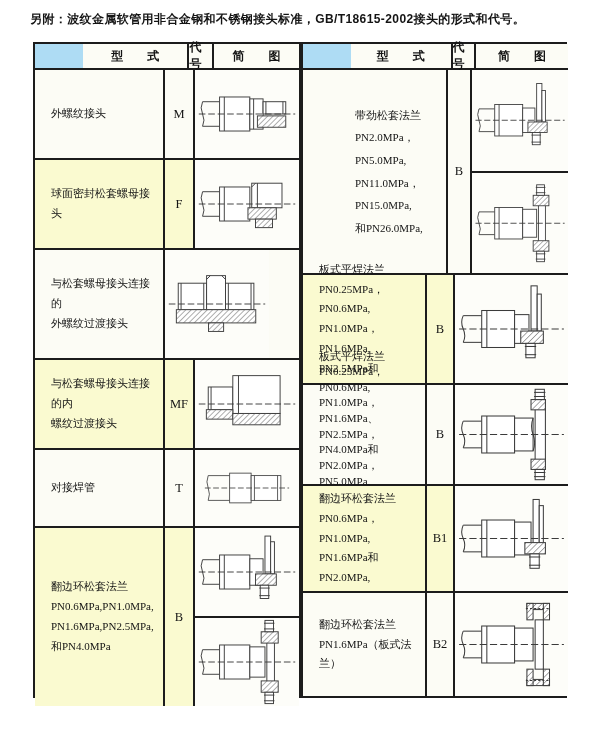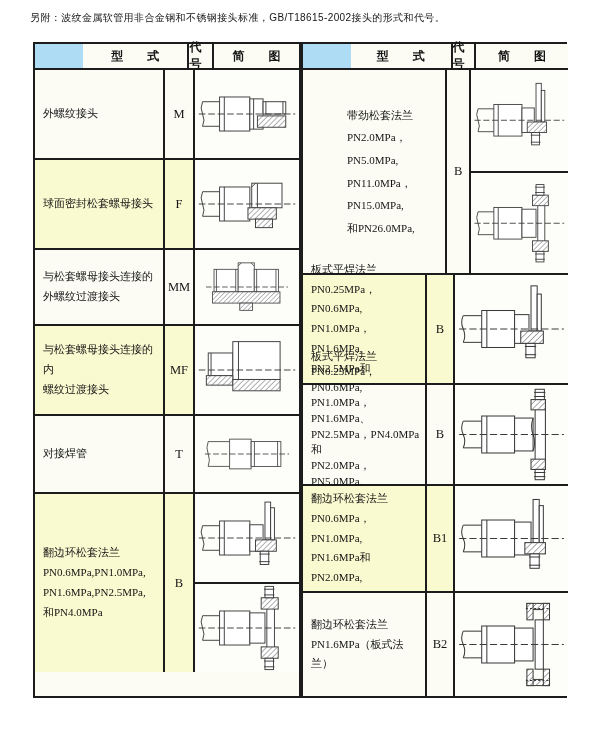--- a/index.html
+++ b/index.html
@@ -4,39 +4,39 @@
 <style>
   :root{
     --header-bg:#aedcf4; --hl-bg:#fafad0; --cell-bg:#fcfcf5;
     --border:#1c1c1c; --ink:#141414;
   }
   html,body{margin:0;padding:0;}
   body{width:600px;height:740px;background:#ffffff;position:relative;overflow:hidden;
        font-family:"Liberation Serif","DejaVu Serif",serif;color:var(--ink);}
   .title{position:absolute;left:30px;top:11px;width:560px;
          font-family:"Liberation Sans","DejaVu Sans",sans-serif;
-         font-weight:400;font-size:10px;letter-spacing:0.4px;}
+         font-weight:700;font-size:12px;letter-spacing:0.4px;}
   .tbl{position:absolute;left:33px;top:42px;width:534px;height:656px;
        border:2px solid var(--border);box-sizing:border-box;display:flex;background:var(--cell-bg);}
   .half{display:flex;flex-direction:column;box-sizing:border-box;}
   .half.left{width:264px;}
   .half.right{width:265px;}
   .divider{width:5px;border-left:2px solid var(--border);border-right:2px solid var(--border);
            box-sizing:border-box;background:#fff;}
   .hrow{display:flex;height:26px;background:var(--header-bg);
         border-bottom:2px solid var(--border);box-sizing:border-box;flex:none;padding-left:48px;}
   .hcell{display:flex;align-items:center;justify-content:center;
          font-size:12px;font-weight:700;box-sizing:border-box;}
   .row{display:flex;box-sizing:border-box;border-bottom:2px solid var(--border);flex:none;}
   .row:last-child{border-bottom:none;}
   .cell{box-sizing:border-box;border-right:2px solid var(--border);background:var(--cell-bg);}
   .left .c1{width:130px;} .left .c2{width:30px;} .left .c3{width:104px;border-right:none;}
   .right .c1{width:124px;} .right .c2{width:28px;} .right .c3{width:113px;border-right:none;}
   .type{display:flex;flex-direction:column;justify-content:center;
-        padding:4px 4px 4px 8px;font-size:11px;line-height:1.8;white-space:pre-line;}
+        padding:4px 4px 4px 16px;font-size:11px;line-height:1.8;white-space:pre-line;}
   .type.tight{line-height:1.42;}
   .type.roomy{line-height:2.05;margin-left:36px;}
   .code{display:flex;align-items:center;justify-content:center;font-size:12.5px;}
   .dia{display:flex;flex-direction:column;background:#fdfdf9;}
   .dslot{flex:1;position:relative;}
   .dslot + .dslot{border-top:2px solid var(--border);}
   .dslot svg{position:absolute;left:0;top:0;width:100%;height:100%;}
   .hl{background:var(--hl-bg);}
 </style>
 </head>
@@ -108,24 +108,23 @@
                 <rect x="56" y="50" width="30" height="12" fill="url(#hp1)" stroke="none"></rect>
                 <rect x="64" y="62" width="18" height="9" fill="#fff"></rect>
                 <rect x="64" y="62" width="18" height="9" fill="url(#hp1)" stroke="none"></rect>
                 <line x1="4" y1="46" x2="106" y2="46" stroke-dasharray="7 3"></line>
               </g>
             </svg>
           </div>
       </div>
     </div>
 
-    <div class="row" style="height:76px">
+    <div class="row" style="height:110px">
       <div class="cell c1 type">与松套螺母接头连接的
 外螺纹过渡接头</div>
-      <div class="cell c2 code">MM</div>
       <div class="cell c3 dia">
         <div class="dslot">
             <svg viewBox="0 0 110 92" preserveAspectRatio="xMidYMid meet">
               <defs>
                 <pattern id="hp2" width="4" height="4" patternUnits="userSpaceOnUse" patternTransform="rotate(45)">
                   <line x1="0" y1="0" x2="0" y2="4" stroke="#555" stroke-width="1"></line>
                 </pattern>
               </defs>
               <g stroke="#3b3b3b" stroke-width="1" fill="none">
                 <rect x="14" y="24" width="30" height="28" fill="#fff"></rect>

